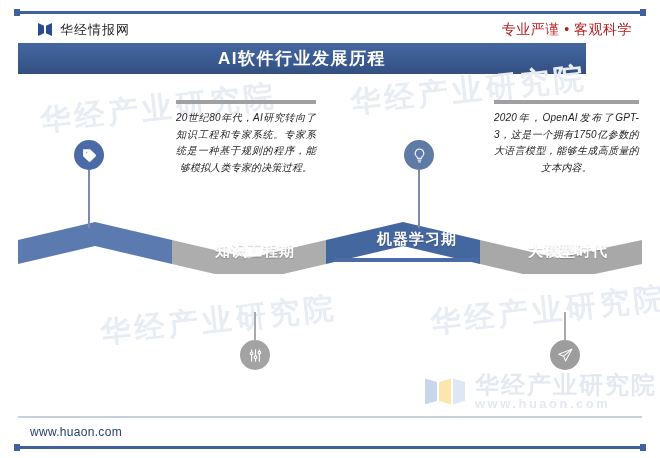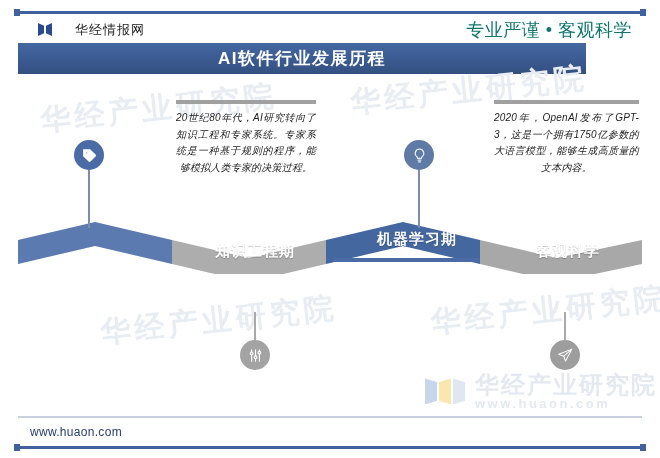--- a/index.html
+++ b/index.html
@@ -41,43 +41,43 @@
     width: 624px; height: 27px;
     display: flex;
     align-items: center;
     justify-content: space-between;
     box-sizing: border-box;
     padding: 0 10px 0 12px;
   }
   .brand {
     display: flex;
     align-items: center;
-    gap: 22px;
+    gap: 7px;
     padding-left: 8px;
   }
   .brand-mark {
     width: 15px; height: 13px;
     position: relative;
     display: inline-block;
   }
   .brand-mark .bm-l, .brand-mark .bm-r {
     position: absolute;
     top: 0; width: 6px; height: 13px;
     background: #2a4b8d;
   }
   .brand-mark .bm-l { left: 0; clip-path: polygon(0 0, 100% 22%, 100% 78%, 0 100%); }
   .brand-mark .bm-r { left: 8px; clip-path: polygon(0 22%, 100% 0, 100% 100%, 0 78%); }
   .brand-text {
     font-size: 13px;
     color: #222222;
     letter-spacing: 1px;
   }
   .tagline {
-    font-size: 18px;
-    color: #0f766e;
+    font-size: 14px;
+    color: #b91c1c;
     letter-spacing: 0.5px;
   }
 
   
   .title-bar {
     position: absolute;
     left: 18px; top: 43px;
     width: 568px; height: 31px;
     background: linear-gradient(180deg, #44679f 0%, #3b5a92 55%, #33507f 100%);
     display: flex;
@@ -295,21 +295,21 @@
 
     <polygon points="172,18 249,36 326,18 326,42 249,60 172,42" fill="#adadad"></polygon>
 
     <polygon points="326,18 403,0 480,18 480,42 403,24 326,42" fill="#44679f"></polygon>
 
     <polygon points="480,18 557,36 642,18 642,42 557,60 480,42" fill="#a8a8a8"></polygon>
   </svg>
 
   <div class="phase-label pl-3">机器学习期</div>
   <div class="phase-label pl-2">知识工程期</div>
-  <div class="phase-label pl-4">客观科学</div>
+  <div class="phase-label pl-4">大模型时代</div>
 
   <div class="icon-node node-1">
     <div class="icon-circle blue">
       <svg width="17" height="17" viewBox="0 0 24 24" fill="none" stroke="#ffffff" stroke-width="1.8" stroke-linecap="round" stroke-linejoin="round">
         <path d="M20.6 13.4 13.4 20.6a1.9 1.9 0 0 1-2.7 0L3 12.9V3h9.9l7.7 7.7a1.9 1.9 0 0 1 0 2.7z" fill="#ffffff" stroke="none"></path>
         <circle cx="8.2" cy="8.2" r="1.7" fill="#4a6ba6"></circle>
       </svg>
     </div>
     <div class="icon-stem"></div>
   </div>

